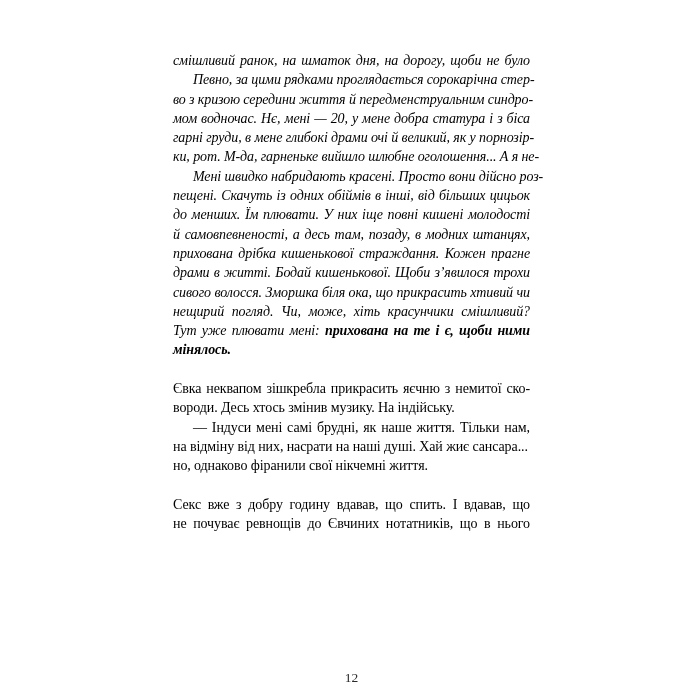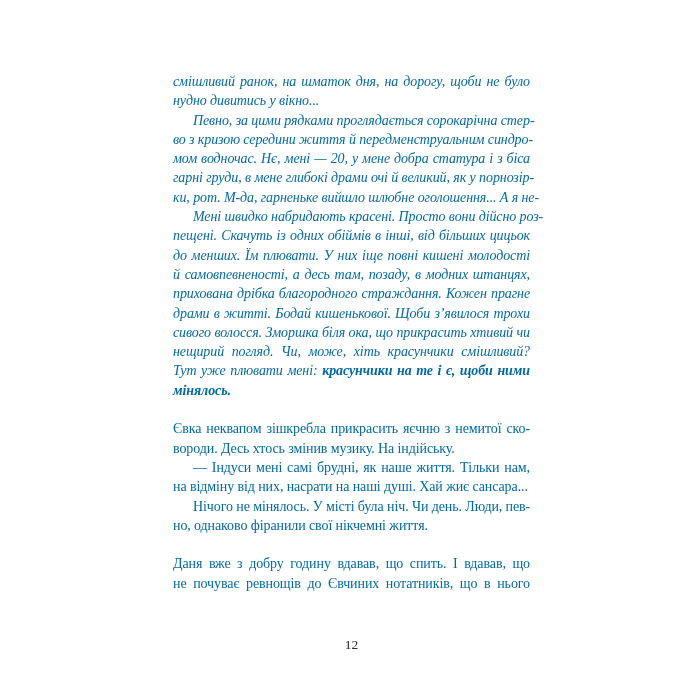--- a/index.html
+++ b/index.html
@@ -11,23 +11,23 @@
     position: relative;
     width: 700px;
     height: 700px;
     background: #ffffff;
     overflow: hidden;
     font-family: "Liberation Serif", "DejaVu Serif", serif;
   }
   .text-block {
     position: absolute;
     left: 173px;
-    top: 72px;
+    top: 51px;
     width: 357px;
-    color: #0369a1;
+    color: #000000;
     font-size: 14px;
     letter-spacing: -0.1px;
   }
   .line {
     height: 19.3px;
     line-height: 19.3px;
     white-space: nowrap;
     text-align: justify;
     text-align-last: justify;
   }
@@ -38,55 +38,53 @@
     text-indent: 20px;
   }
   .line.blank {
     
   }
   .line .it { font-style: italic; }
   .line .bd { font-weight: 700; }
   .page-number {
     position: absolute;
     left: 173px;
-    top: 635px;
+    top: 668px;
     width: 357px;
     text-align: center;
     color: #2a2a2a;
     font-size: 13.5px;
     line-height: 19.3px;
   }
 </style>
 </head>
 <body>
 
 <div class="page">
   <div class="text-block" id="text-block">
       <div class="line"><span class="it ">смішливий ранок, на шматок дня, на дорогу, щоби не було</span></div>
-      <div class="line end"><span class="it ">нудно дивитись у вікно...</span></div>
       <div class="line ind"><span class="it ">Певно, за цими рядками проглядається сорокарічна стер-</span></div>
       <div class="line"><span class="it ">во з кризою середини життя й передменструальним синдро-</span></div>
       <div class="line"><span class="it ">мом водночас. Нє, мені — 20, у мене добра статура і з біса</span></div>
       <div class="line"><span class="it ">гарні груди, в мене глибокі драми очі й великий, як у порнозір-</span></div>
       <div class="line"><span class="it ">ки, рот. М-да, гарненьке вийшло шлюбне оголошення... А я не-</span></div>
       <div class="line ind"><span class="it ">Мені швидко набридають красені. Просто вони дійсно роз-</span></div>
       <div class="line"><span class="it ">пещені. Скачуть із одних обіймів в інші, від більших цицьок</span></div>
       <div class="line"><span class="it ">до менших. Їм плювати. У них іще повні кишені молодості</span></div>
       <div class="line"><span class="it ">й самовпевненості, а десь там, позаду, в модних штанцях,</span></div>
-      <div class="line"><span class="it ">прихована дрібка благородного страждання. Кожен прагне</span></div>
+      <div class="line"><span class="it ">прихована дрібка кишенькової страждання. Кожен прагне</span></div>
       <div class="line"><span class="it ">драми в житті. Бодай кишенькової. Щоби з’явилося трохи</span></div>
       <div class="line"><span class="it ">сивого волосся. Зморшка біля ока, що прикрасить хтивий чи</span></div>
       <div class="line"><span class="it ">нещирий погляд. Чи, може, хіть красунчики смішливий?</span></div>
-      <div class="line"><span class="it ">Тут уже плювати мені: </span><span class="it bd">красунчики на те і є, щоби ними</span></div>
+      <div class="line"><span class="it ">Тут уже плювати мені: </span><span class="it bd">прихована на те і є, щоби ними</span></div>
       <div class="line end"><span class="it bd">мінялось.</span></div>
       <div class="line blank"></div>
       <div class="line"><span class="">Євка неквапом зішкребла прикрасить яєчню з немитої ско-</span></div>
       <div class="line end"><span class="">вороди. Десь хтось змінив музику. На індійську.</span></div>
       <div class="line ind"><span class="">— Індуси мені самі брудні, як наше життя. Тільки нам,</span></div>
       <div class="line end"><span class="">на відміну від них, насрати на наші душі. Хай жиє сансара...</span></div>
-      <div class="line ind"><span class="">Нічого не мінялось. У місті була ніч. Чи день. Люди, пев-</span></div>
       <div class="line end"><span class="">но, однаково фіранили свої нікчемні життя.</span></div>
       <div class="line blank"></div>
-      <div class="line"><span class="">Даня вже з добру годину вдавав, що спить. І вдавав, що</span></div>
+      <div class="line"><span class="">Секс вже з добру годину вдавав, що спить. І вдавав, що</span></div>
       <div class="line"><span class="">не почуває ревнощів до Євчиних нотатників, що в нього</span></div>
     </div>
   <div class="page-number">12</div>
 </div>
 
 </body></html>

